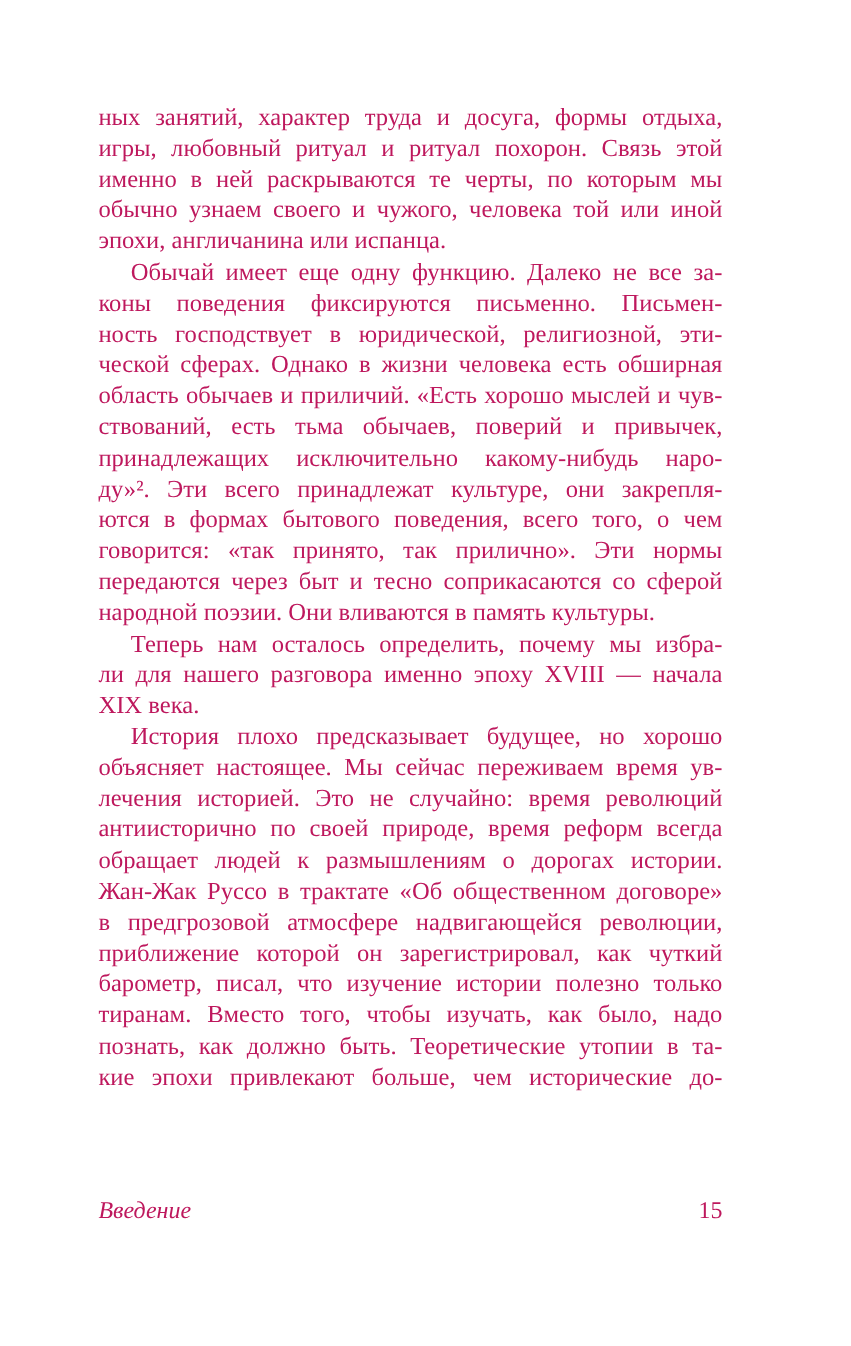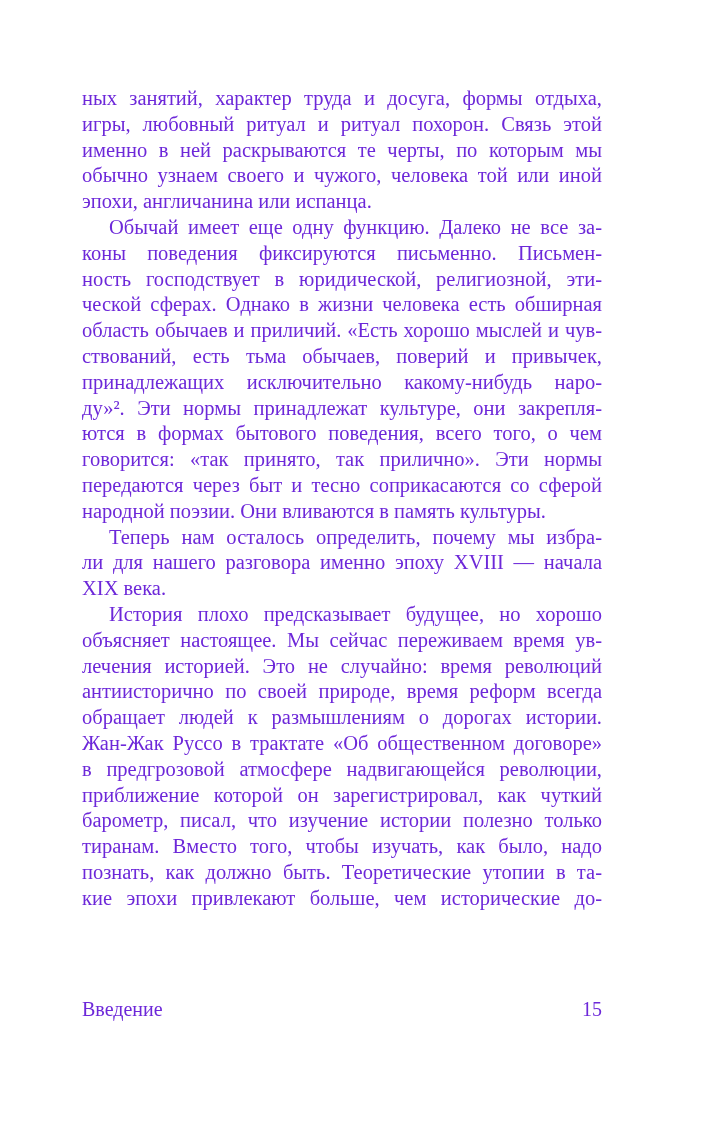--- a/index.html
+++ b/index.html
@@ -5,21 +5,21 @@
   html, body {
     margin: 0;
     padding: 0;
     background: #ffffff;
   }
   .page {
     position: relative;
     width: 709px;
     height: 1122px;
     background: #ffffff;
-    color: #6d28d9;
+    color: #be185d;
     font-family: "Liberation Serif", "DejaVu Serif", serif;
     overflow: hidden;
   }
   .text-block {
     position: absolute;
     left: 82px;
     top: 86px;
     width: 520px;
     font-size: 20.5px;
   }
@@ -44,20 +44,21 @@
     position: absolute;
     left: 82px;
     top: 998px;
     width: 520px;
     display: flex;
     justify-content: space-between;
     align-items: baseline;
     font-size: 20px;
   }
   .section-label {
+    font-style: italic;
     text-align: center;
   }
   .page-number {
     font-style: normal;
   }
 </style>
 </head>
 <body>
 
 <div class="page">
@@ -71,21 +72,21 @@
         <div class="line">эпохи, англичанина или испанца.</div>
       </div>
       <div class="paragraph">
         <div class="line just indent">Обычай имеет еще одну функцию. Далеко не все за-</div>
         <div class="line just">коны поведения фиксируются письменно. Письмен-</div>
         <div class="line just">ность господствует в юридической, религиозной, эти-</div>
         <div class="line just">ческой сферах. Однако в жизни человека есть обширная</div>
         <div class="line just">область обычаев и приличий. «Есть хорошо мыслей и чув-</div>
         <div class="line just">ствований, есть тьма обычаев, поверий и привычек,</div>
         <div class="line just">принадлежащих исключительно какому-нибудь наро-</div>
-        <div class="line just">ду»². Эти нормы принадлежат культуре, они закрепля-</div>
+        <div class="line just">ду»². Эти всего принадлежат культуре, они закрепля-</div>
         <div class="line just">ются в формах бытового поведения, всего того, о чем</div>
         <div class="line just">говорится: «так принято, так прилично». Эти нормы</div>
         <div class="line just">передаются через быт и тесно соприкасаются со сферой</div>
         <div class="line">народной поэзии. Они вливаются в память культуры.</div>
       </div>
       <div class="paragraph">
         <div class="line just indent">Теперь нам осталось определить, почему мы избра-</div>
         <div class="line just">ли для нашего разговора именно эпоху XVIII — начала</div>
         <div class="line">XIX века.</div>
       </div>

